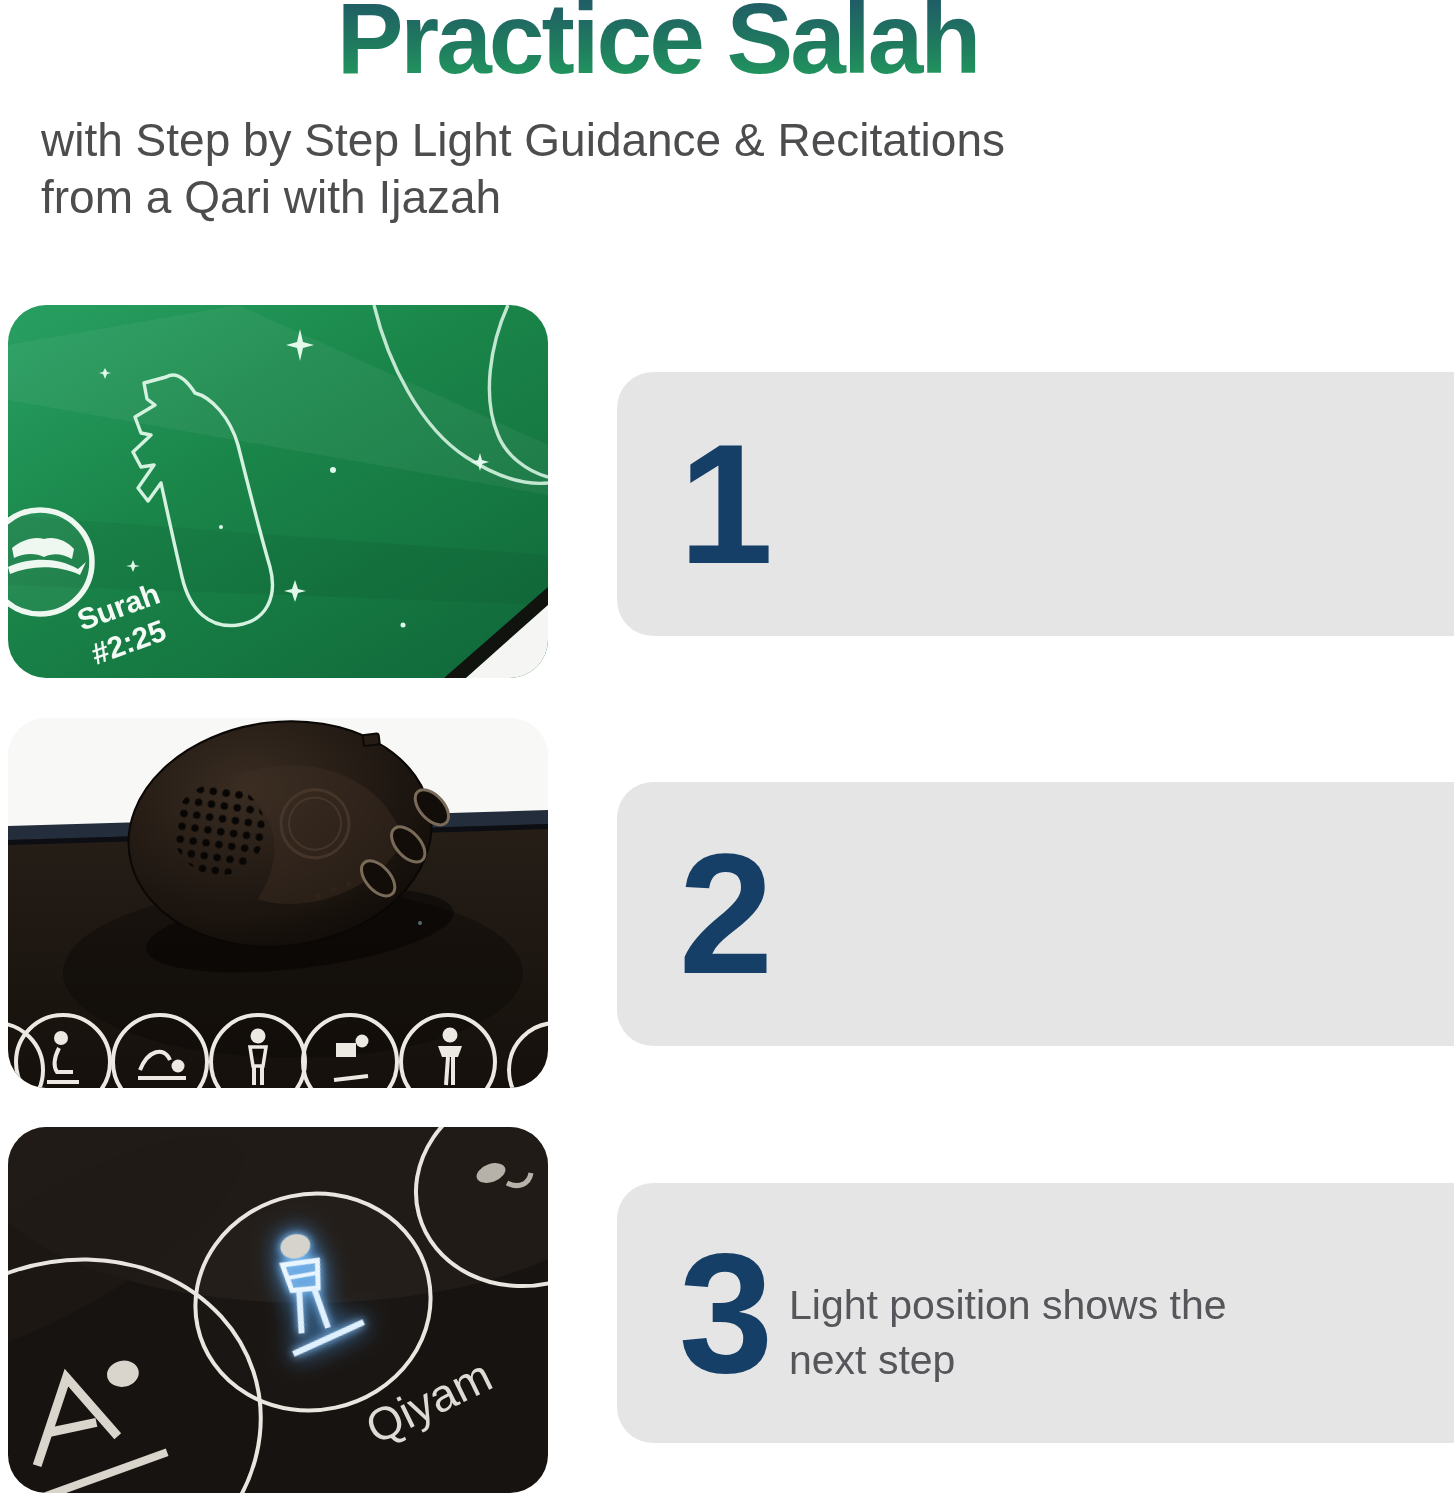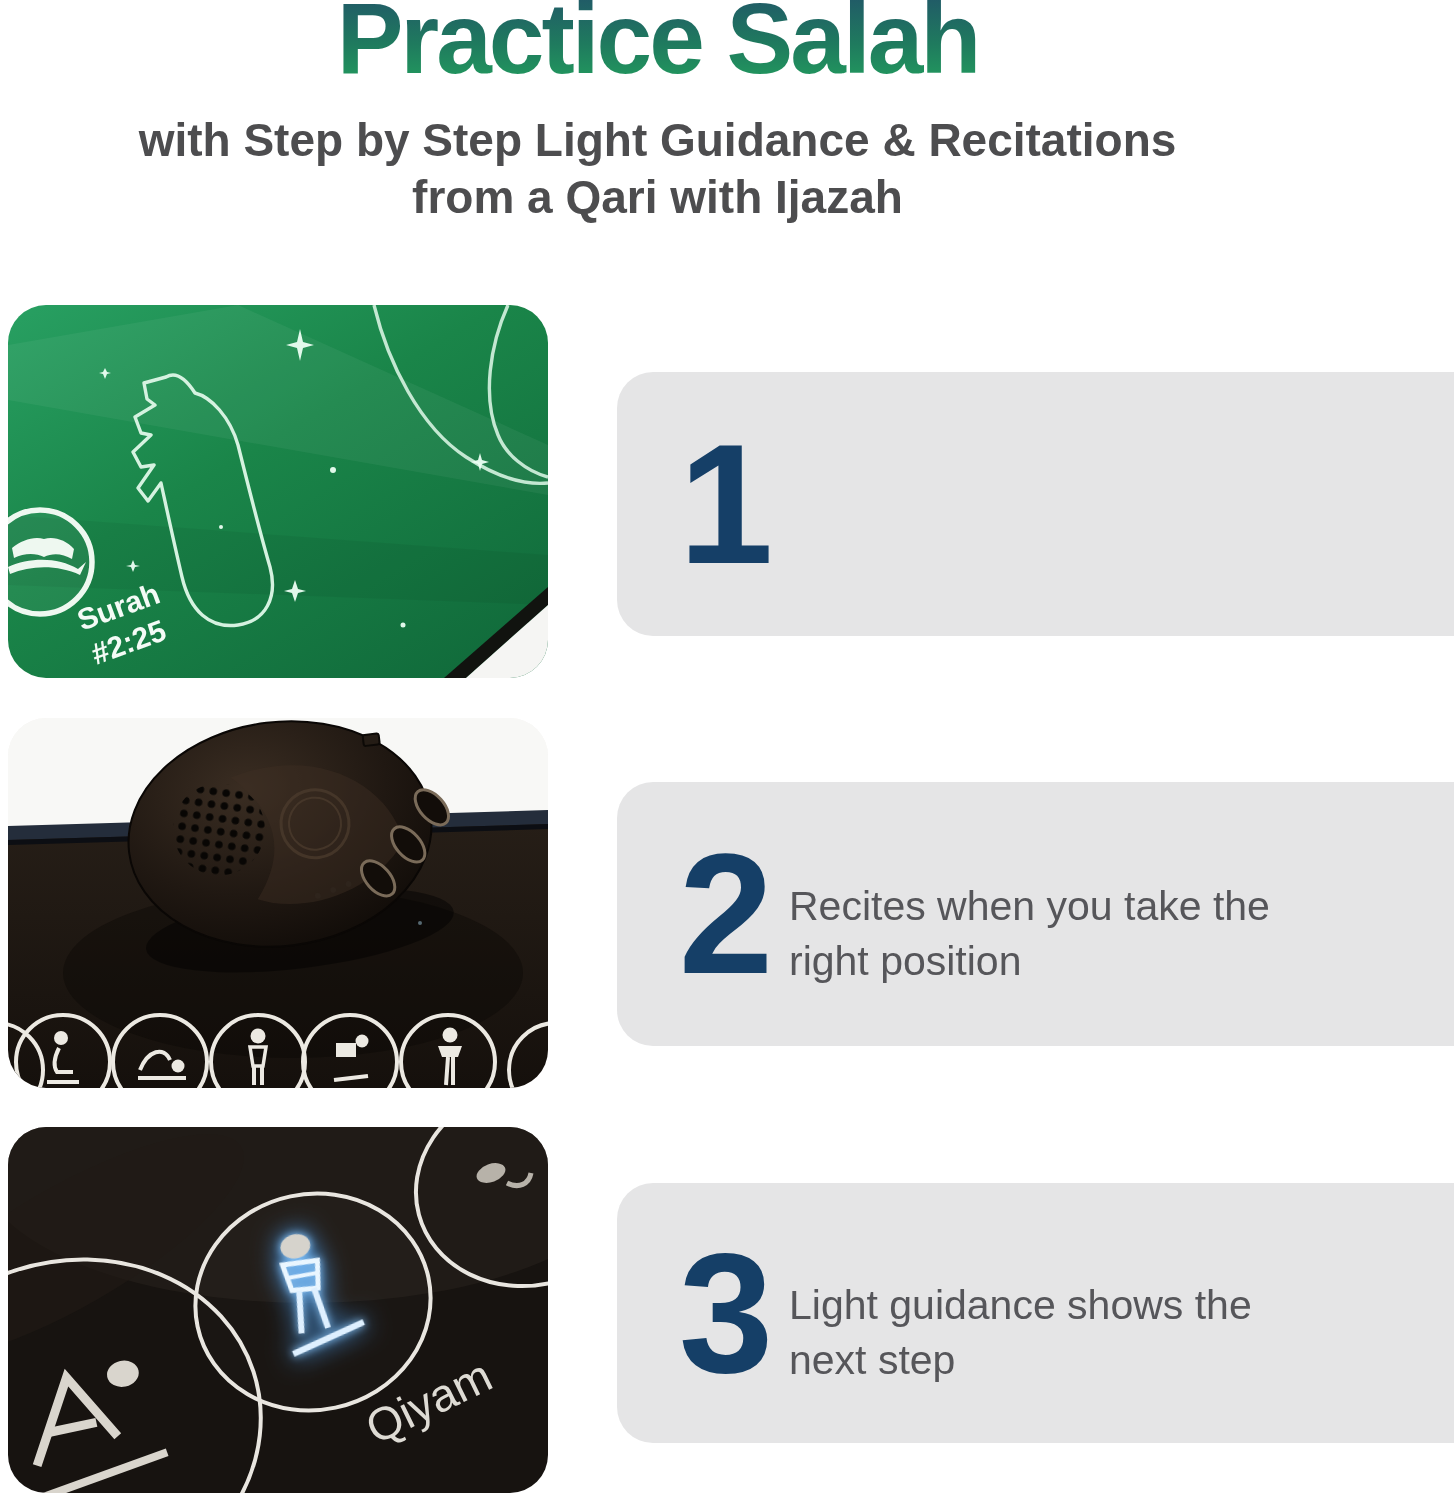--- a/index.html
+++ b/index.html
@@ -9,22 +9,22 @@
   }
   
   .title-wrap { position:absolute; left:0; top:-18px; width:1315px; text-align:center; }
   .title {
     margin:0; font-size:100px; font-weight:bold; letter-spacing:-3px; line-height:1.12;
     background:linear-gradient(180deg,#21506a 0%,#1f7a5e 55%,#23a35e 100%);
     -webkit-background-clip:text; background-clip:text;
     color:transparent; -webkit-text-fill-color:transparent;
   }
   .subtitle {
-    position:absolute; left:0; top:112px; width:1315px; text-align:center;
-    font-size:46px; line-height:57px; color:#4d4d4f; white-space:pre-line; font-weight:bold;
+    position:absolute; left:0; top:112px; width:1315px; text-align:left;
+    font-size:46px; line-height:57px; color:#4d4d4f; white-space:pre-line; font-weight:normal;padding-left:41px;
   }
   
   .photo { position:absolute; left:8px; width:540px; border-radius:38px; overflow:hidden; }
   .photo svg { display:block; }
   #photo1 { top:305px; height:373px; }
   #photo2 { top:718px; height:370px; }
   #photo3 { top:1127px; height:366px; }
   
   .card {
     position:absolute; left:617px; width:877px; height:264px;
@@ -219,22 +219,20 @@
         <path d="M -6 12 C 6 18 16 13 18 2" stroke="#b7b2a9" stroke-width="5" fill="none"></path>
       </g>
     </svg>
   </figure>
 
   <div class="card" id="card1">
     <div class="num">1</div>
   </div>
   <div class="card" id="card2">
     <div class="num">2</div>
-    <div class="step-label">Recites when you take the
-right position</div>
   </div>
   <div class="card" id="card3">
     <div class="num">3</div>
-    <div class="step-label">Light guidance shows the
+    <div class="step-label">Light position shows the
 next step</div>
   </div>
 
 </div>
 
 </body></html>

